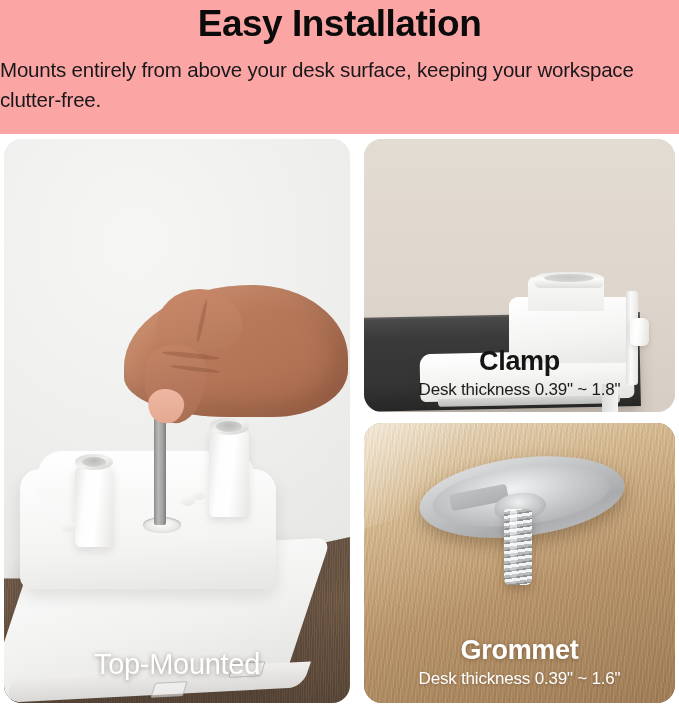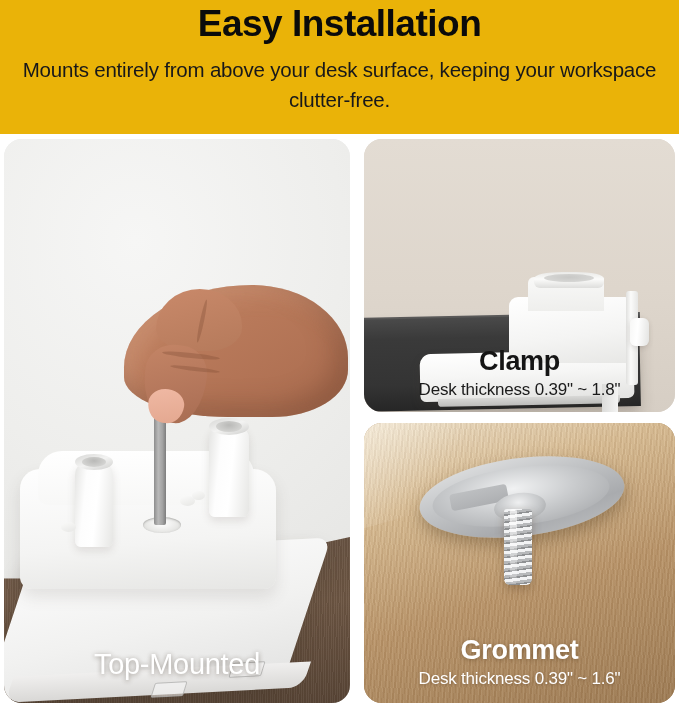--- a/index.html
+++ b/index.html
@@ -15,38 +15,38 @@
     font-family: "Liberation Sans", sans-serif;
     -webkit-font-smoothing: antialiased;
   }
 
   
   #header {
     position: absolute;
     left: 0; top: 0;
     width: 679px;
     height: 134px;
-    background: #eab308;
+    background: #fca5a5;
   }
   #title {
     position: absolute;
     left: 0; top: 2px;
     width: 679px;
     text-align: center;
     font-size: 37px;
     font-weight: bold;
     letter-spacing: -0.5px;
     color: #0b0b0b;
     line-height: 44px;
   }
   #subtitle {
     position: absolute;
     left: 0; top: 55px;
     width: 679px;
-    text-align: center;
+    text-align: left;
     font-size: 20.5px;
     font-weight: 400;
     color: #18181a;
     line-height: 30px;
     letter-spacing: -0.2px;
   }
 
   
   .panel {
     position: absolute;

